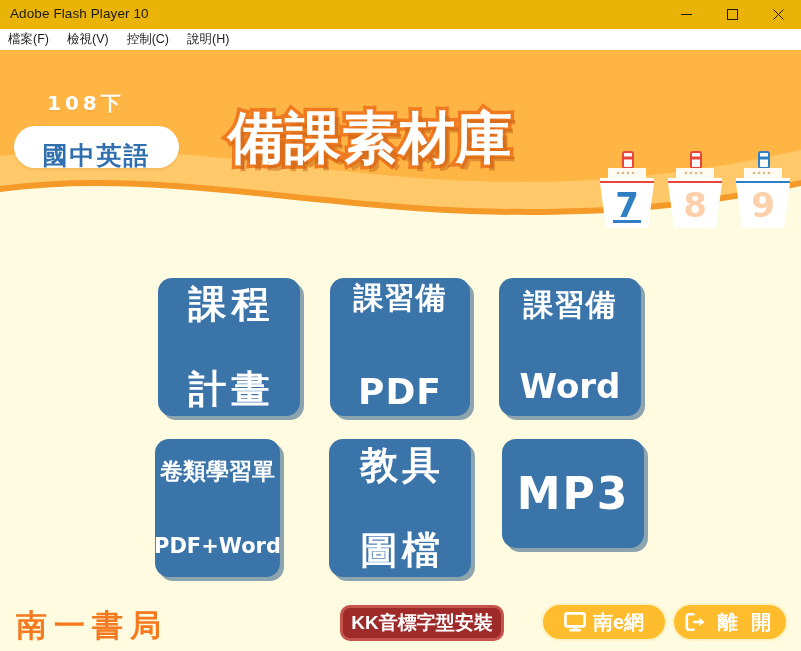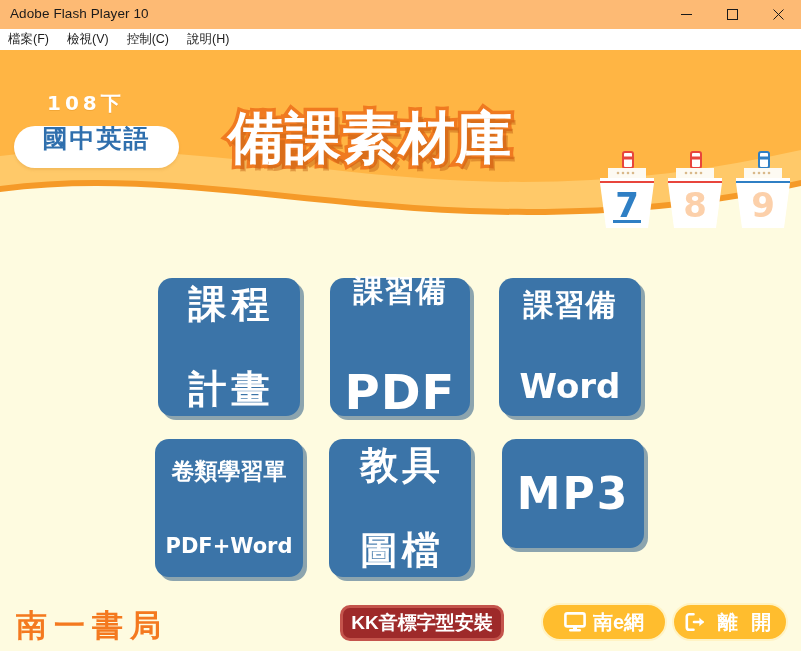--- a/index.html
+++ b/index.html
@@ -4,21 +4,21 @@
 <style>
   html,body{margin:0;padding:0;}
   body{
     width:801px;height:651px;overflow:hidden;
     font-family:"Liberation Sans","DejaVu Sans",sans-serif;
     background:#ffffff;
   }
   #app{position:relative;width:801px;height:651px;overflow:hidden;background:#fff;}
 
   
-  .titlebar{position:absolute;left:0;top:0;width:801px;height:29px;background:#fdba74;}
+  .titlebar{position:absolute;left:0;top:0;width:801px;height:29px;background:#eab308;}
   .title-text{position:absolute;left:10px;top:6px;font-size:13.5px;color:#1a1a1a;letter-spacing:.1px;white-space:nowrap;}
   .wbtns{position:absolute;right:0;top:0;height:29px;display:flex;}
   .wbtn{width:46px;height:29px;display:flex;align-items:center;justify-content:center;}
   .wbtn svg{display:block;}
 
   
   .menubar{position:absolute;left:0;top:29px;width:723px;height:21px;background:#ffffff;display:flex;align-items:center;padding-left:8px;box-sizing:border-box;}
   .menu-item{font-size:12.5px;color:#1d1d1d;margin-right:18px;white-space:nowrap;}
 
   
@@ -27,21 +27,21 @@
   
   .header-wrap{position:absolute;left:0;top:0;width:801px;height:185px;overflow:hidden;}
   .header-bg{position:absolute;left:0;top:0;width:801px;height:185px;background:#ffb544;}
   .wave-svg{position:absolute;left:0;top:96px;width:801px;height:92px;display:block;}
 
   
   .term{position:absolute;left:47px;top:40px;font-size:20px;font-weight:bold;color:#ffffff;letter-spacing:4px;
         font-family:"DejaVu Sans",sans-serif;text-shadow:0 1px 0 rgba(220,140,30,.35);}
   
   .subject-pill{position:absolute;left:14px;top:76px;width:165px;height:42px;background:#ffffff;border-radius:21px;
-        display:flex;align-items:flex-start;justify-content:center;box-shadow:0 2px 3px rgba(200,130,40,.22);}
+        display:flex;align-items:flex-end;justify-content:center;box-shadow:0 2px 3px rgba(200,130,40,.22);}
   .subject-pill span{font-size:25px;font-weight:bold;color:#2f6fad;letter-spacing:2px;line-height:1;}
 
   
   .maintitle{position:absolute;left:228px;top:60px;font-size:56px;font-weight:bold;line-height:1;letter-spacing:1px;
         color:#ffffff;white-space:nowrap;
         -webkit-text-stroke:7px #f07a20;paint-order:stroke fill;
         text-shadow:5px 6px 0 rgba(190,95,20,.45);}
 
   
   .boats{position:absolute;left:596px;top:100px;width:200px;height:80px;}
@@ -53,26 +53,26 @@
   .btn{position:absolute;background:#3b74a8;border-radius:14px;
        box-shadow:4px 4px 0 rgba(45,92,133,.55);
        display:flex;flex-direction:column;align-items:center;justify-content:center;
        color:#ffffff;text-align:center;cursor:pointer;gap:43px;}
   .btn .l1,.btn .l2{display:block;font-weight:bold;line-height:1.08;white-space:nowrap;}
 
   .b1{left:158px;top:53px;width:142px;height:138px;}
   .b1 .l1,.b1 .l2{font-size:38px;letter-spacing:5px;text-indent:5px;}
   .b2{left:330px;top:53px;width:140px;height:138px;}
   .b2 .l1{font-size:30px;letter-spacing:1px;}
-  .b2 .l2{font-size:48px;letter-spacing:1px;margin-top:16px;font-family:"DejaVu Sans",sans-serif;}
+  .b2 .l2{font-size:36px;letter-spacing:1px;margin-top:16px;font-family:"DejaVu Sans",sans-serif;}
   .b3{left:499px;top:53px;width:142px;height:138px;}
   .b3 .l1{font-size:30px;letter-spacing:1px;}
   .b3 .l2{font-size:34px;letter-spacing:0;margin-top:3px;font-family:"DejaVu Sans",sans-serif;}
 
-  .b4{left:155px;top:214px;width:148px;height:138px;}
+  .b4{left:155px;top:214px;width:125px;height:138px;}
   .b4 .l1{font-size:23px;letter-spacing:0px;}
   .b4 .l2{font-size:21px;margin-top:8px;font-family:"DejaVu Sans",sans-serif;}
   .b5{left:329px;top:214px;width:142px;height:138px;}
   .b5 .l1,.b5 .l2{font-size:38px;letter-spacing:4px;text-indent:4px;}
   .b6{left:502px;top:214px;width:142px;height:109px;}
   .b6 .l1{font-size:44px;letter-spacing:2px;font-family:"DejaVu Sans",sans-serif;}
 
   
   .brand{position:absolute;left:16px;top:555px;font-size:31px;font-weight:bold;color:#f4791f;letter-spacing:7px;
          font-family:Liberation Serif, serif;white-space:nowrap;}

